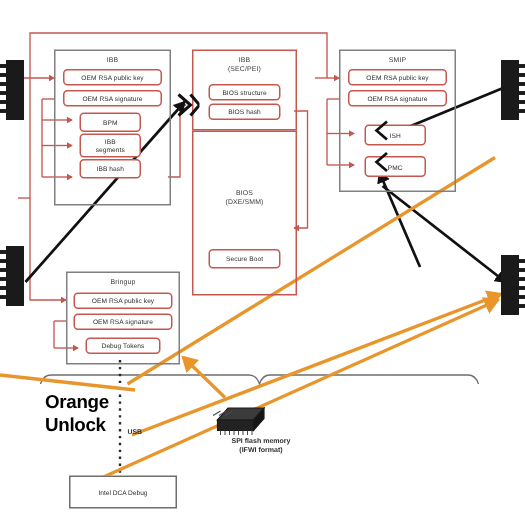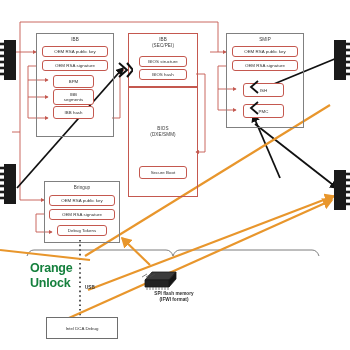--- a/index.html
+++ b/index.html
@@ -11,21 +11,21 @@
   .panel{position:absolute;border:1px solid #808080;background:transparent;}
   .panel-title{position:absolute;left:0;right:0;text-align:center;
       font-size:4.6px;color:#3a3a3a;letter-spacing:.1px;line-height:5.6px;}
   .rbox{position:absolute;border:1px solid #c4584f;border-radius:3px;
       background:#ffffff;display:flex;align-items:center;justify-content:center;
       text-align:center;font-size:4.4px;color:#2f2f2f;line-height:5px;
       letter-spacing:.05px;box-sizing:border-box;}
   .gbox{position:absolute;border:1px solid #6e6e6e;background:#ffffff;
       display:flex;align-items:center;justify-content:center;
       text-align:center;font-size:4.4px;color:#2f2f2f;box-sizing:border-box;}
-  .orangelbl{position:absolute;color:#15803d;font-weight:bold;
+  .orangelbl{position:absolute;color:#000000;font-weight:bold;
       font-size:12.5px;line-height:13px;letter-spacing:-.2px;}
   .smalllbl{position:absolute;font-size:4.6px;font-weight:bold;color:#333;}
   .spilbl{position:absolute;font-size:4.7px;font-weight:bold;color:#2f2f2f;
       text-align:center;line-height:6px;width:90px;}
   .chip-art{position:absolute;}
 </style>
 </head>
 <body>
 
 <div id="stage">

